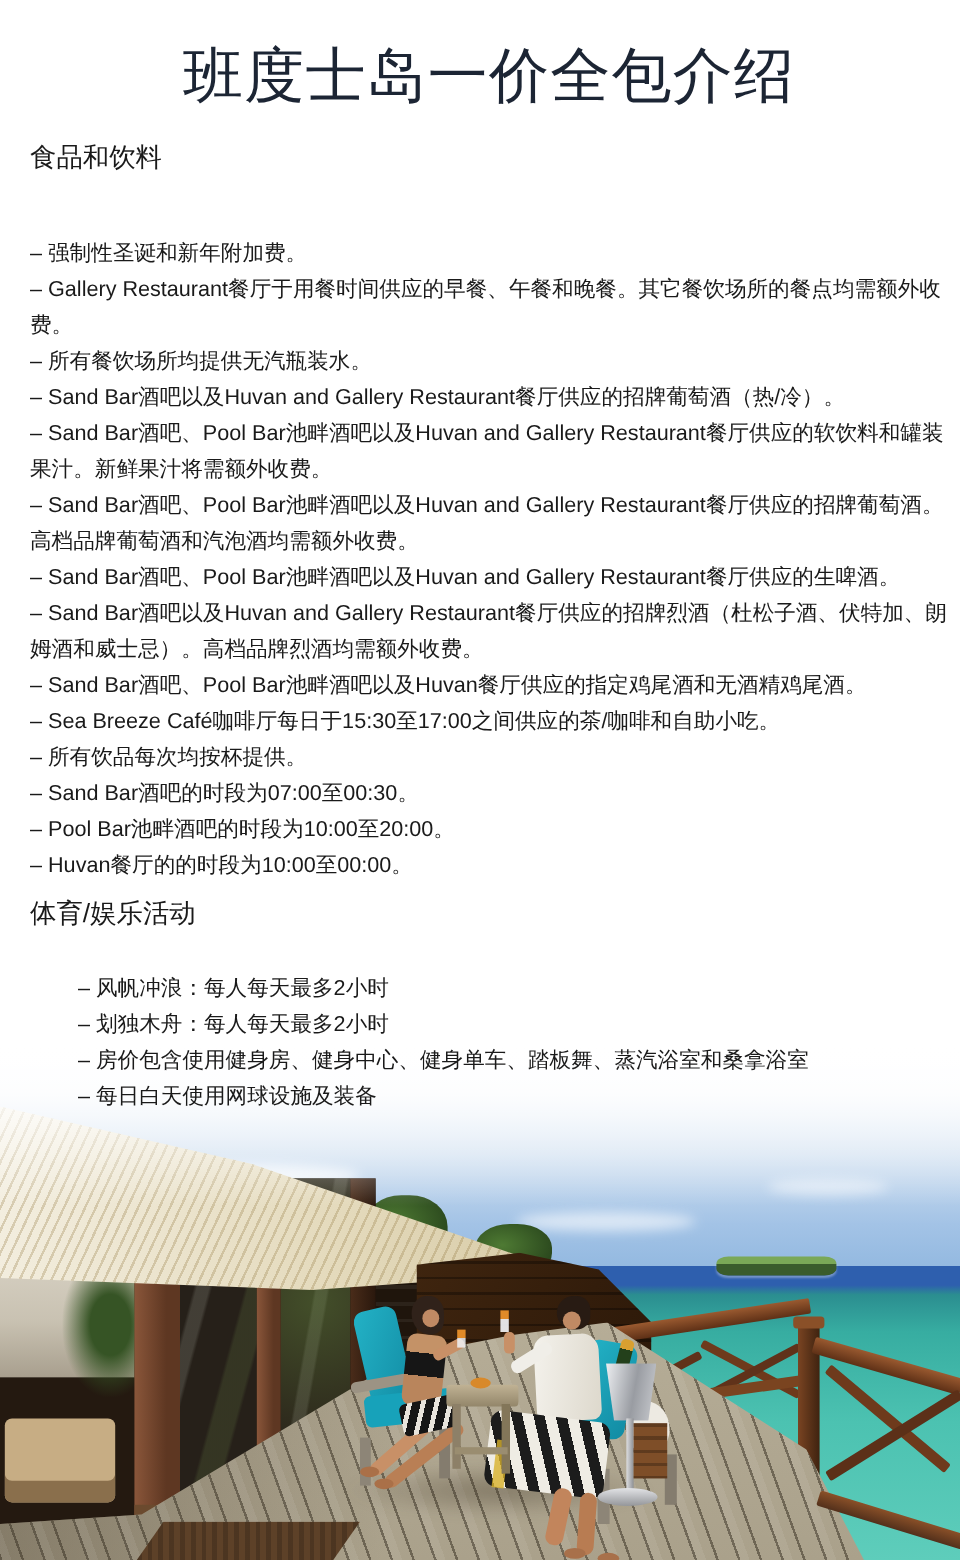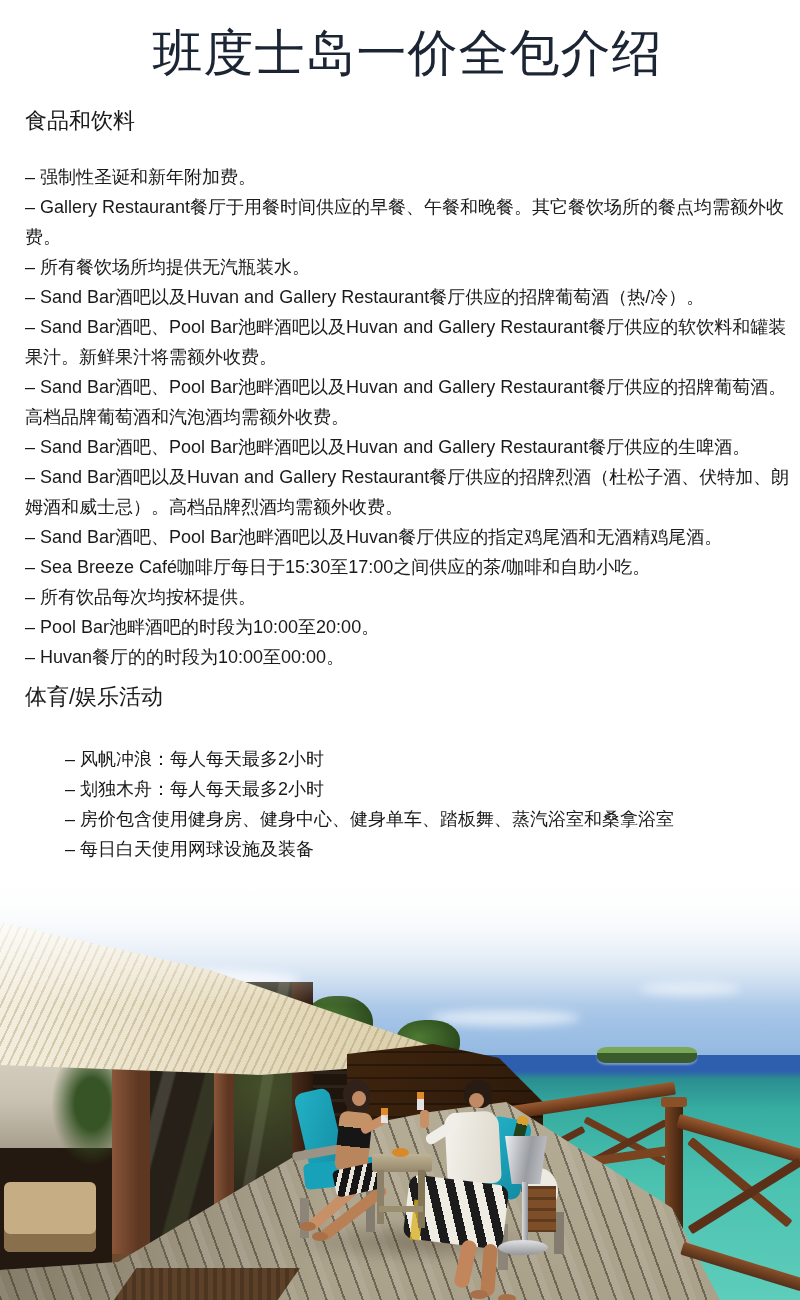--- a/index.html
+++ b/index.html
@@ -1,27 +1,27 @@
 <!DOCTYPE html>
 <html><head>
 <meta charset="utf-8">
 <style>
   html,body{margin:0;padding:0;background:#fff;}
   body{width:800px;height:1300px;position:relative;overflow:hidden;
        font-family:"Liberation Sans","DejaVu Sans",sans-serif;}
 
   
   .content{position:relative;z-index:2;padding:0 10px 0 25px;}
-  h1.title{margin:0;padding-top:20px;line-height:66px;text-align:center;
+  h1.title{margin:0;padding-top:30px;line-height:66px;text-align:center;
            font-size:50px;font-weight:500;color:#1c2534;letter-spacing:1px;}
   h2.sec-h{margin:0;font-size:22px;font-weight:400;color:#1a1a1a;line-height:26px;}
   .sec-h.first{margin-top:22px;}
   .sec-h.second{margin-top:12px;}
   .items{margin:0;}
-  .items.first{margin-top:28px;}
+  .items.first{margin-top:52px;}
   .items.second{margin-top:34px;margin-left:40px;}
   p.item{margin:0;font-size:18px;line-height:30px;color:#1a1a1a;}
 
   
   .photo{position:absolute;top:870px;left:0;width:800px;height:430px;overflow:hidden;z-index:1;}
   .photo *{position:absolute;}
   .sky{top:0;left:0;right:0;height:200px;
        background:linear-gradient(180deg,#ffffff 0%,#f0f4fa 15%,#cfdff0 45%,#a3c3e6 75%,#8db5de 100%);}
   .cloud{background:#fff;border-radius:50%;filter:blur(5px);}
   .c1{left:120px;top:100px;width:180px;height:20px;opacity:.75;}
@@ -161,20 +161,21 @@
       <p class="item">– Gallery Restaurant餐厅于用餐时间供应的早餐、午餐和晚餐。其它餐饮场所的餐点均需额外收费。</p>
       <p class="item">– 所有餐饮场所均提供无汽瓶装水。</p>
       <p class="item">– Sand Bar酒吧以及Huvan and Gallery Restaurant餐厅供应的招牌葡萄酒（热/冷）。</p>
       <p class="item">– Sand Bar酒吧、Pool Bar池畔酒吧以及Huvan and Gallery Restaurant餐厅供应的软饮料和罐装果汁。新鲜果汁将需额外收费。</p>
       <p class="item">– Sand Bar酒吧、Pool Bar池畔酒吧以及Huvan and Gallery Restaurant餐厅供应的招牌葡萄酒。高档品牌葡萄酒和汽泡酒均需额外收费。</p>
       <p class="item">– Sand Bar酒吧、Pool Bar池畔酒吧以及Huvan and Gallery Restaurant餐厅供应的生啤酒。</p>
       <p class="item">– Sand Bar酒吧以及Huvan and Gallery Restaurant餐厅供应的招牌烈酒（杜松子酒、伏特加、朗姆酒和威士忌）。高档品牌烈酒均需额外收费。</p>
       <p class="item">– Sand Bar酒吧、Pool Bar池畔酒吧以及Huvan餐厅供应的指定鸡尾酒和无酒精鸡尾酒。</p>
       <p class="item">– Sea Breeze Café咖啡厅每日于15:30至17:00之间供应的茶/咖啡和自助小吃。</p>
       <p class="item">– 所有饮品每次均按杯提供。</p>
+      <p class="item">– Sand Bar酒吧的时段为07:00至00:30。</p>
       <p class="item">– Pool Bar池畔酒吧的时段为10:00至20:00。</p>
       <p class="item">– Huvan餐厅的的时段为10:00至00:00。</p>
     </div>
   </section>
 
   <section>
     <h2 class="sec-h second">体育/娱乐活动</h2>
     <div class="items second">
       <p class="item">– 风帆冲浪：每人每天最多2小时</p>
       <p class="item">– 划独木舟：每人每天最多2小时</p>

